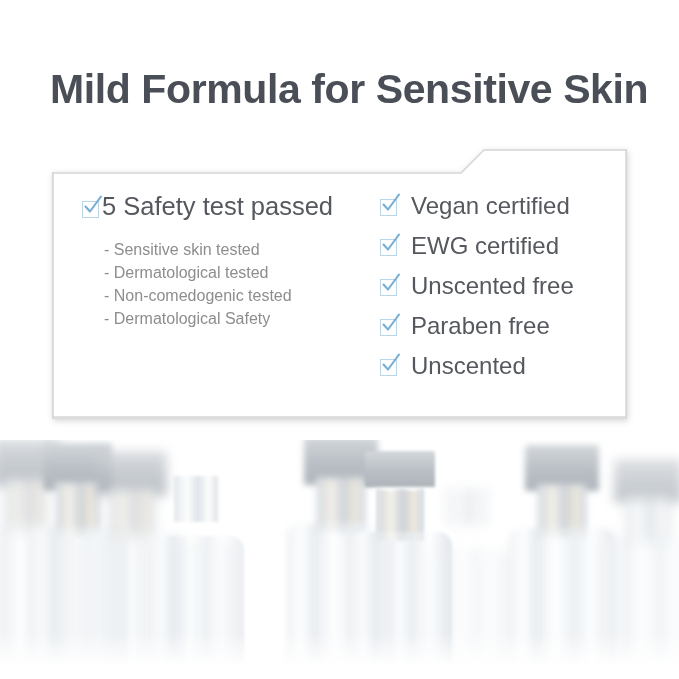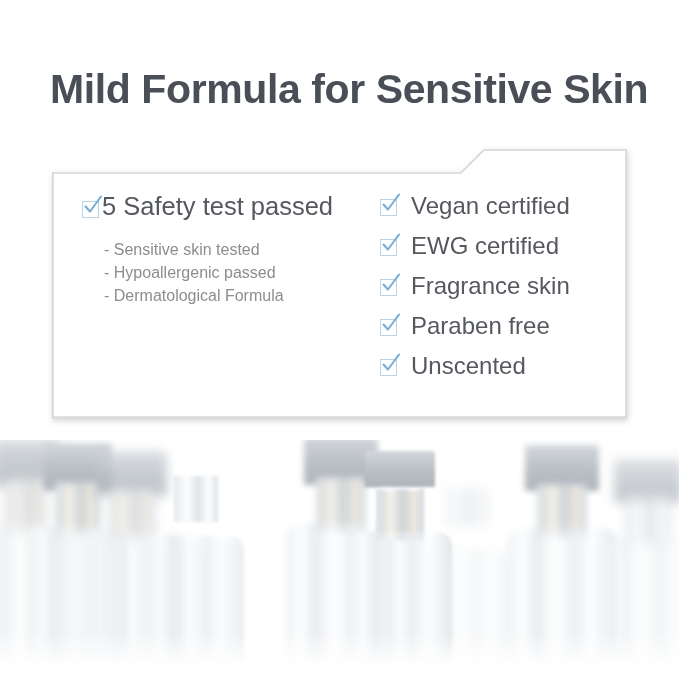--- a/index.html
+++ b/index.html
@@ -202,22 +202,23 @@
         <span class="cbox">
           <svg class="tick" viewBox="0 0 22 22">
             <path d="M3.5 11.5 L8 16.5 L19 1.5"></path>
           </svg>
         </span>
         <span id="safety-heading-label">5 Safety test passed</span>
       </div>
 
       <ul id="safety-sublist">
         <li>- Sensitive skin tested</li>
-        <li>- Hypoallergenic passed</li>
-        <li>- Dermatological Formula</li>
+        <li>- Dermatological tested</li>
+        <li>- Non-comedogenic tested</li>
+        <li>- Dermatological Safety</li>
       </ul>
     </div>
 
     <div class="col" id="col-claims">
       <ul id="claims-list">
 
         <li class="check-row">
           <span class="cbox">
             <svg class="tick" viewBox="0 0 22 22">
               <path d="M3.5 11.5 L8 16.5 L19 1.5"></path>
@@ -234,21 +235,21 @@
           </span>
           <span class="claim-label">EWG certified</span>
         </li>
 
         <li class="check-row">
           <span class="cbox">
             <svg class="tick" viewBox="0 0 22 22">
               <path d="M3.5 11.5 L8 16.5 L19 1.5"></path>
             </svg>
           </span>
-          <span class="claim-label">Fragrance skin</span>
+          <span class="claim-label">Unscented free</span>
         </li>
 
         <li class="check-row">
           <span class="cbox">
             <svg class="tick" viewBox="0 0 22 22">
               <path d="M3.5 11.5 L8 16.5 L19 1.5"></path>
             </svg>
           </span>
           <span class="claim-label">Paraben free</span>
         </li>

